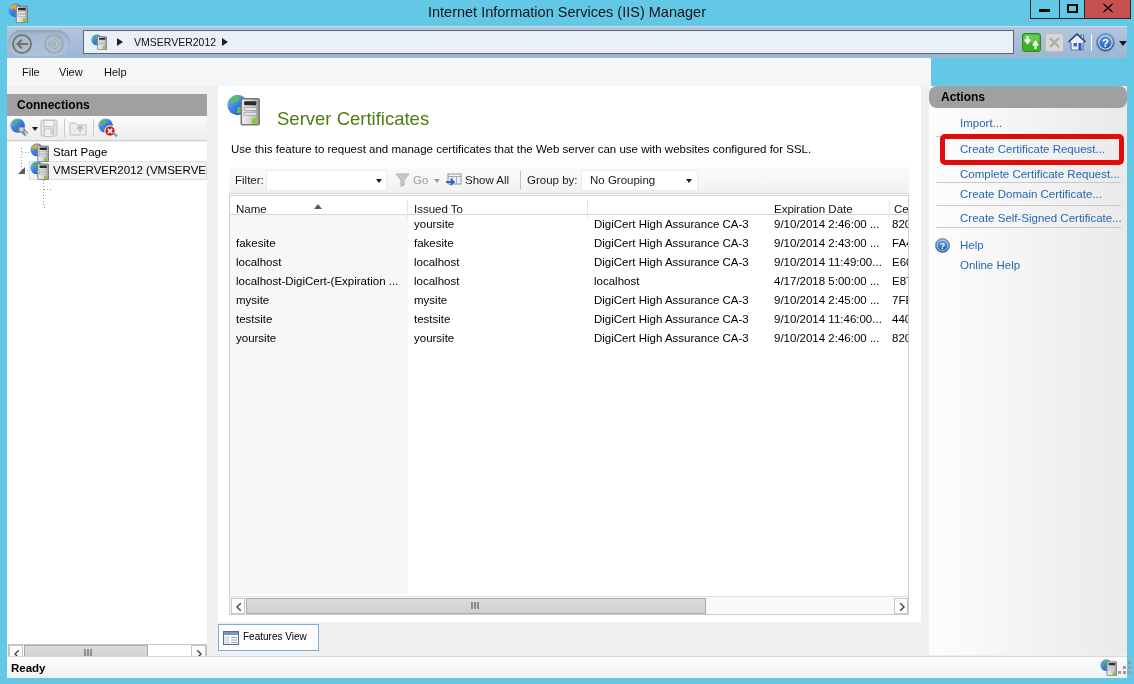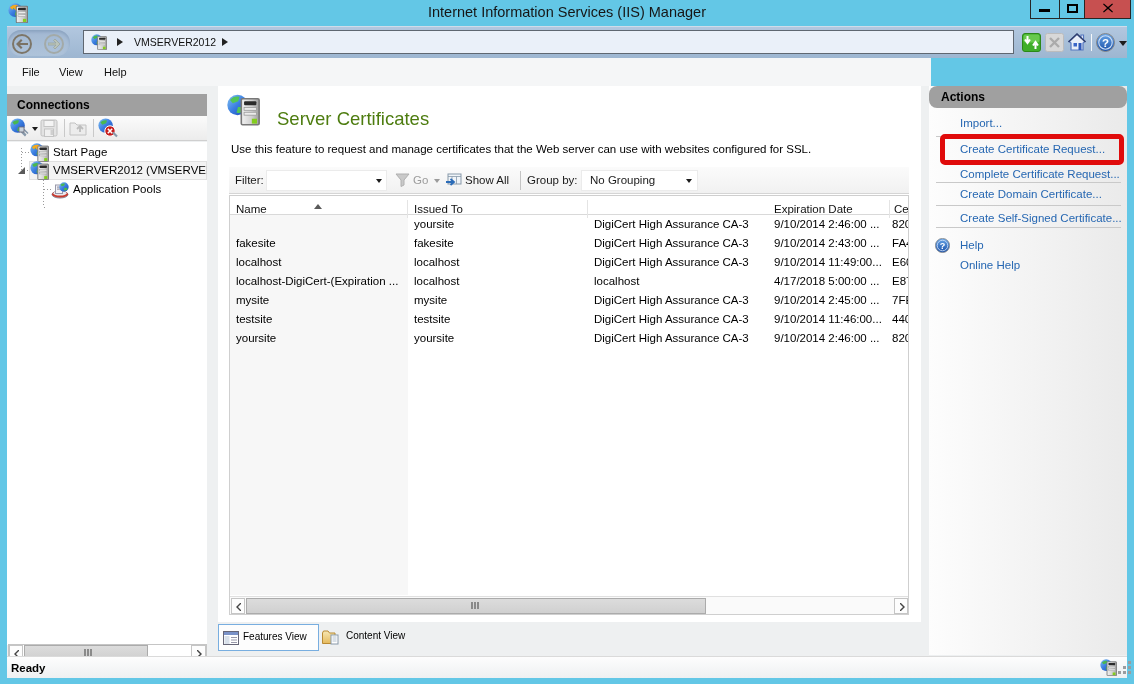--- a/index.html
+++ b/index.html
@@ -253,34 +253,20 @@
       </div>
       <div class="trow" style="top:19px">
         <svg style="left:10px;top:5px" width="9" height="9" viewBox="0 0 9 9">
             <path d="M8 1 L8 8 L1 8 Z" fill="#5a5a5a"></path>
           </svg>
         <svg style="left:23px;top:0px" width="19" height="19" viewBox="0 0 16 16">
             <use href="#gs16"></use>
           </svg>
         <span class="lbl" style="left:46px">VMSERVER2012 (VMSERVER20</span>
       </div>
-      <div class="trow" style="top:38px">
-        <svg style="left:44px;top:1px" width="18" height="18" viewBox="0 0 18 18">
-          <ellipse cx="9" cy="13.5" rx="8" ry="3.5" fill="#b8bec8" stroke="#889"></ellipse>
-          <ellipse cx="9" cy="13.2" rx="8" ry="3.2" fill="#c93a2e"></ellipse>
-          <ellipse cx="9" cy="12.2" rx="6.5" ry="2.4" fill="#e8e8ee"></ellipse>
-          <rect x="4.5" y="4" width="7" height="8.5" fill="#f2f2f6" stroke="#99a"></rect>
-          <rect x="6" y="5.5" width="4" height="1.2" fill="#99a"></rect>
-          <rect x="6" y="7.5" width="4" height="1.2" fill="#99a"></rect>
-          <g transform="translate(8,1) scale(0.62)">
-              <use href="#globe"></use>
-            </g>
-        </svg>
-        <span class="lbl" style="left:66px">Application Pools</span>
-      </div>
     </div>
     <div class="abs" id="lscroll">
       <div class="sbtn" style="left:0px;top:0px;width:14px;height:14px">
           <svg style="left:4px;top:3.5px" width="5" height="8" viewBox="0 0 5 8">
             <path d="M5 0 L1 4 L5 8" stroke="#444" stroke-width="1.4" fill="none"></path>
           </svg>
         </div>
       <div class="sthumb" style="left:15px;top:0px;width:124px;height:14px"></div>
       <div class="sgrip" style="left:75px;top:4px"></div>
       <div class="sbtn" style="left:182px;top:0px;width:15px;height:14px">
@@ -407,28 +393,20 @@
 
   <div class="abs" id="tabstrip">
     <div id="featview">
       <svg style="left:4px;top:6px" width="16" height="14" viewBox="0 0 16 14">
         <rect x="0.5" y="0.5" width="15" height="13" fill="#fff" stroke="#667"></rect>
         <rect x="1" y="1" width="14" height="3" fill="#7a92c8"></rect>
         <rect x="1.5" y="5" width="5" height="8" fill="#d8e0ea"></rect>
         <path d="M8 6.5 L14 6.5 M8 9 L14 9 M8 11.5 L14 11.5" stroke="#99a" stroke-width="1"></path>
       </svg>
       <span>Features View</span>
-    </div>
-    <div id="contview">
-      <svg style="left:0px;top:6px" width="17" height="15" viewBox="0 0 17 15">
-        <path d="M0.5 3 L1.5 1 L6 1 L7.5 3 L13 3 L13 13.5 L0.5 13.5 Z" fill="url(#fold)" stroke="#b98a33"></path>
-        <rect x="9" y="5" width="7" height="9" fill="#fff" stroke="#8899aa"></rect>
-        <path d="M10.5 7 L14.5 7 M10.5 9 L14.5 9 M10.5 11 L14.5 11" stroke="#aabbcc" stroke-width="0.9"></path>
-      </svg>
-      <span>Content View</span>
     </div>
   </div>
 
   <div class="abs" id="actpanel">
     <div class="abs panelhdr" id="acthdr">
         <span style="left:12px">Actions</span>
       </div>
     <div class="alink" style="top:31px">Import...</div>
     <div class="asep" style="top:50px"></div>
     <div class="alink" style="top:57px">Create Certificate Request...</div>

